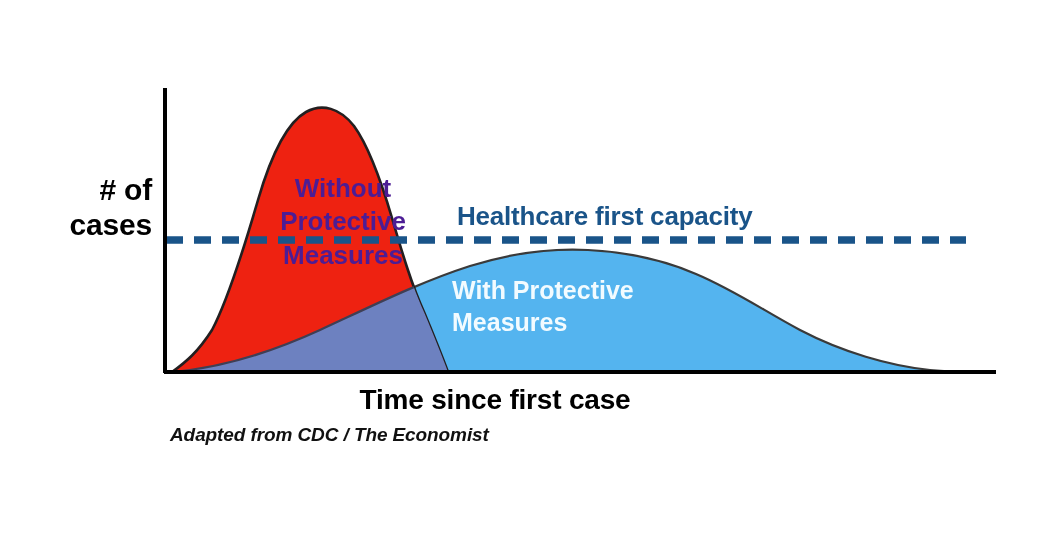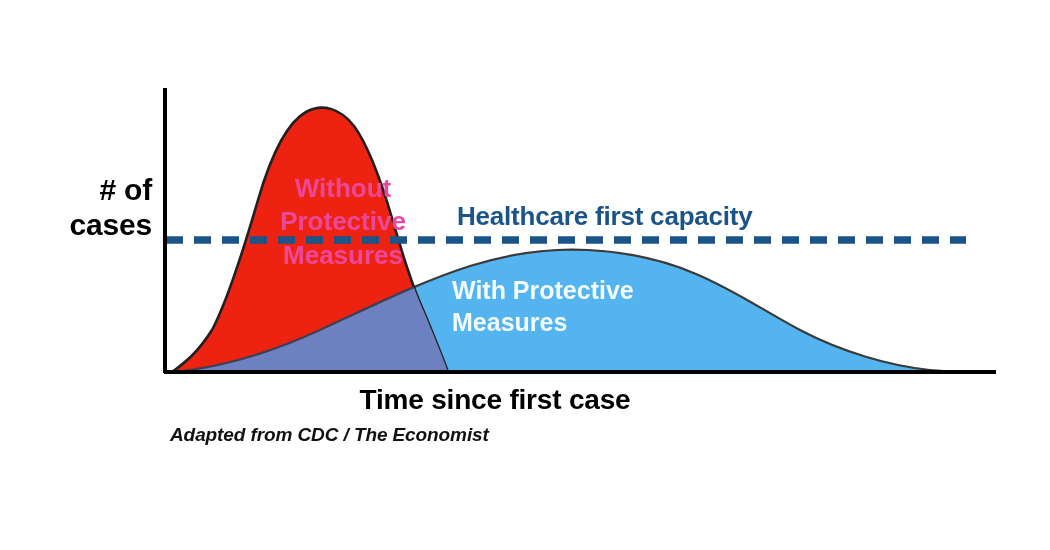--- a/index.html
+++ b/index.html
@@ -52,21 +52,21 @@
 
   
   #label-without {
     left: 252px;
     top: 172px;
     width: 182px;
     text-align: center;
     font-size: 26px;
     font-weight: bold;
     line-height: 1.28;
-    color: #ec4899;
+    color: #4c1d95;
   }
 
   
   #label-with {
     left: 452px;
     top: 274px;
     width: 248px;
     text-align: left;
     font-size: 25px;
     font-weight: bold;

